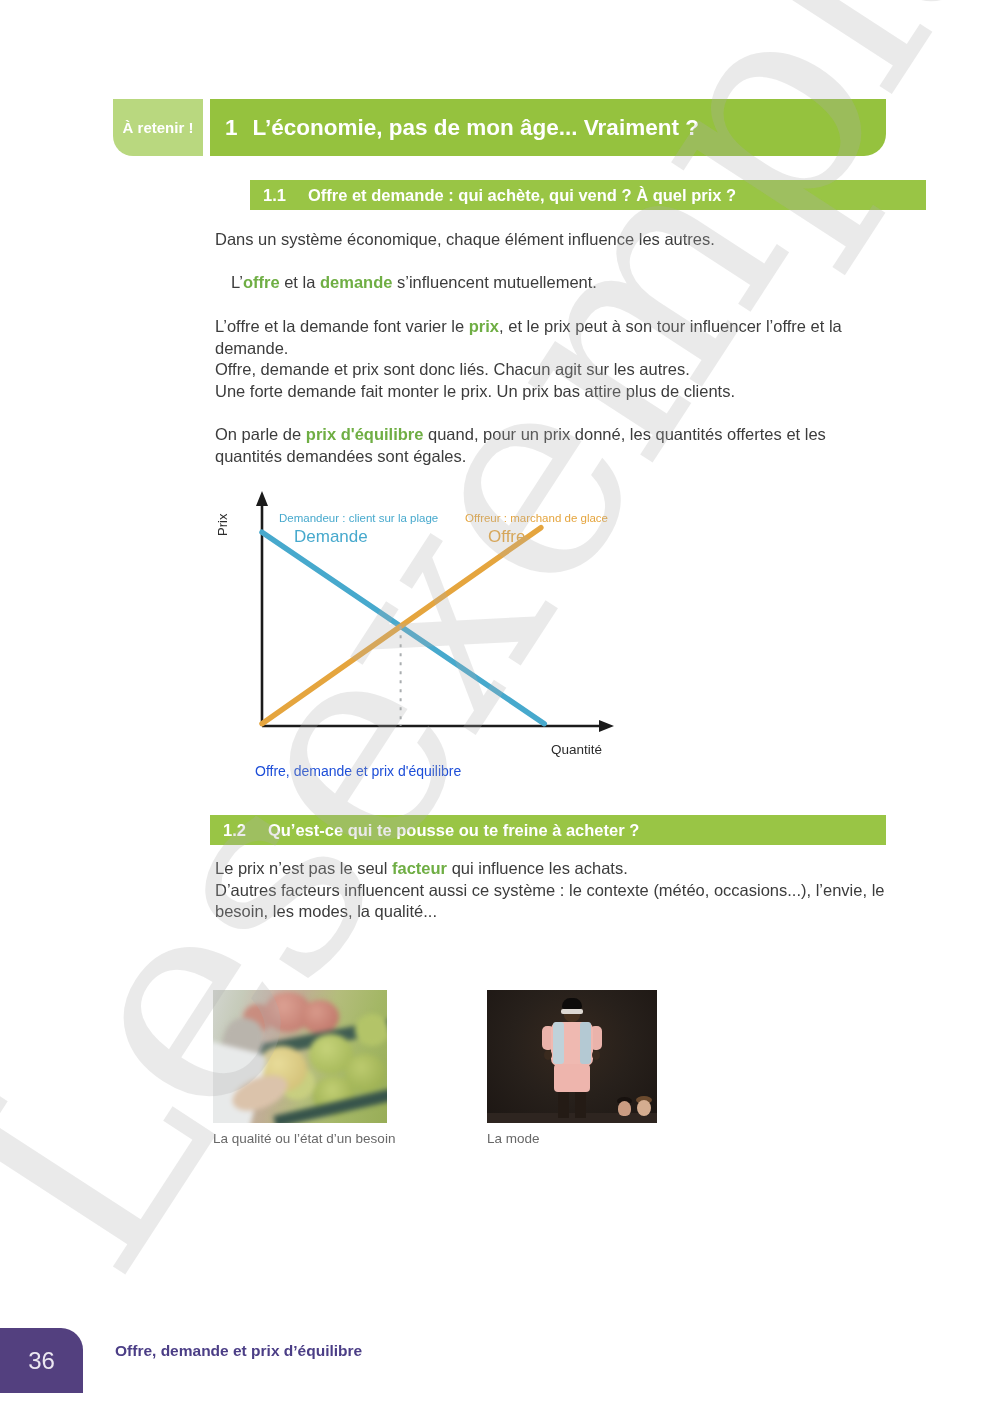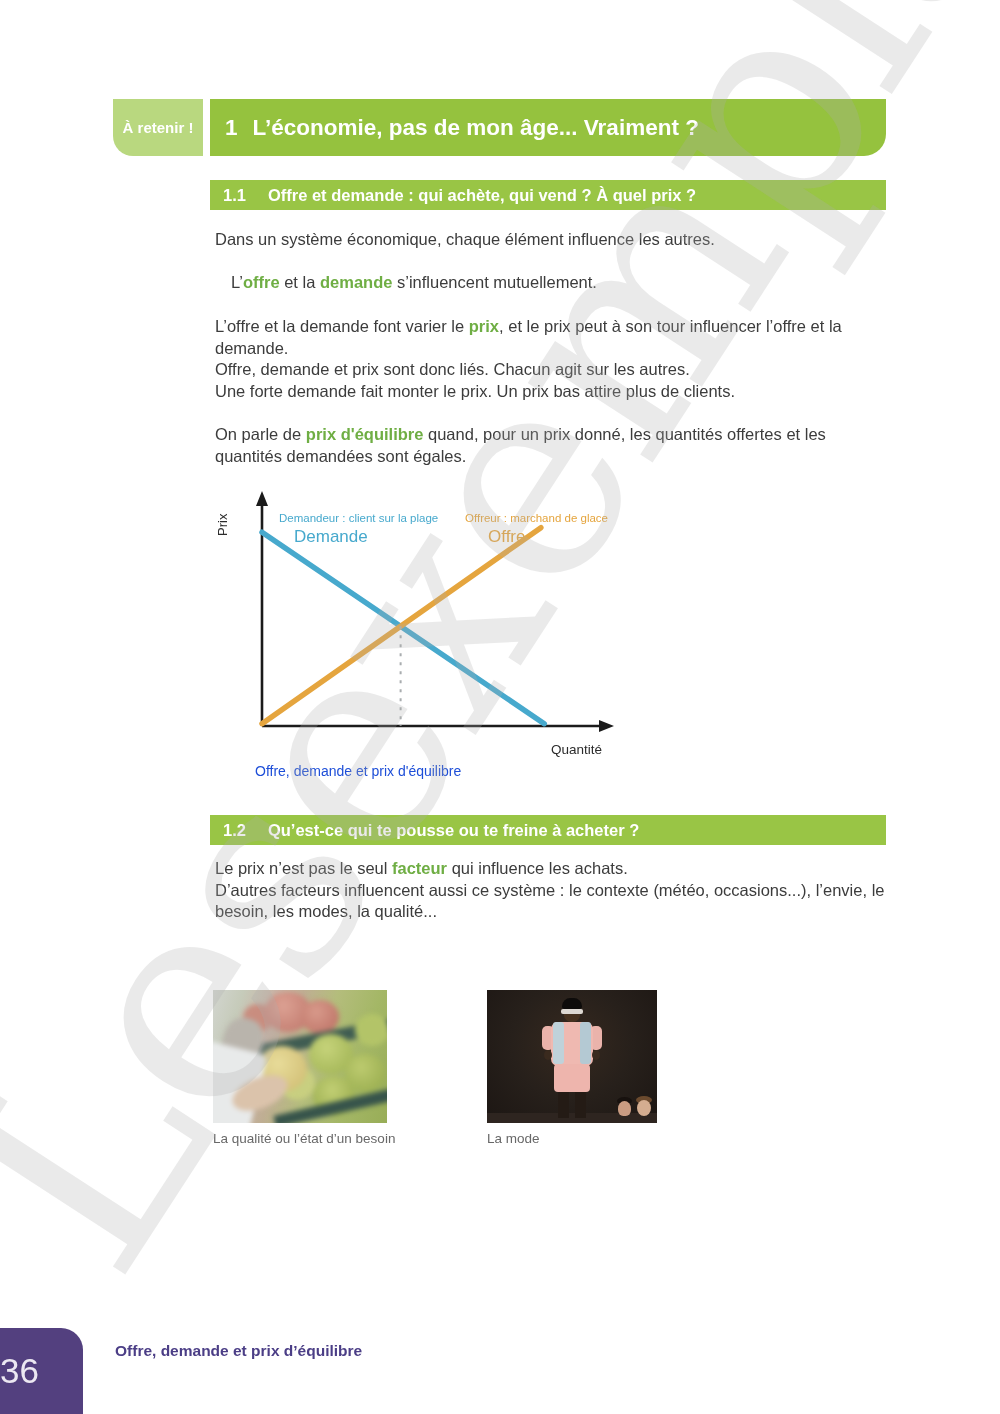--- a/index.html
+++ b/index.html
@@ -15,21 +15,21 @@
   
   .badge{position:absolute;left:113px;top:99px;width:90px;height:57px;background:#b9d87f;
          border-radius:0 0 0 20px;display:flex;align-items:center;justify-content:center;
          color:#fff;font-weight:bold;font-size:15px;}
   .chapterbar{position:absolute;left:210px;top:99px;width:676px;height:57px;background:#95c23e;
          border-radius:0 0 22px 0;display:flex;align-items:center;gap:15px;padding-left:15px;
          box-sizing:border-box;color:#fff;font-weight:bold;font-size:22.5px;}
   .subbar{position:absolute;left:210px;width:676px;height:30px;background:#99c545;
          display:flex;align-items:center;gap:22px;padding-left:13px;box-sizing:border-box;
          color:#fff;font-weight:bold;font-size:16.5px;}
-  .subbar-1{top:180px;}
+  .subbar-1{top:180px;margin-left:40px;}
   .subbar-2{top:815px;}
 
   
   .copy{position:absolute;left:215px;width:675px;font-size:16.5px;line-height:21.5px;color:#3c3c3c;}
   .p1{top:229px;} .p2{top:272px;margin-left:16px;} .p3{top:316px;} .p4{top:424px;} .p5{top:858px;}
   .copy .accent{color:#6fae44;font-weight:bold;}
 
   
   .chart{position:absolute;left:215px;top:486px;width:430px;height:300px;}
   .chart svg{position:absolute;left:0;top:0;}
@@ -86,23 +86,23 @@
   .f-floor{left:0;bottom:0;width:100%;height:10px;background:#2e2520;}
   .f-aud1h{right:25px;bottom:18px;width:15px;height:8px;background:#17110e;border-radius:50%;}
   .f-aud1{right:26px;bottom:7px;width:13px;height:15px;background:#c99c82;border-radius:50% 50% 40% 40%;}
   .f-aud2h{right:5px;bottom:19px;width:16px;height:8px;background:#6b4a2e;border-radius:50%;}
   .f-aud2{right:6px;bottom:7px;width:14px;height:16px;background:#d4ad90;border-radius:50%;}
 
   .caption{position:absolute;top:1131px;font-size:13.5px;color:#686868;}
   .cap1{left:213px;} .cap2{left:487px;}
 
   
-  .pagenum-box{position:absolute;left:0;top:1328px;width:83px;height:86px;background:#53407f;
-        border-radius:0 22px 0 0;display:flex;align-items:center;
-        color:#ece8f2;font-size:35px;}
+  .pagenum-box{position:absolute;left:0;top:1328px;width:83px;height:65px;background:#53407f;
+        border-radius:0 22px 0 0;display:flex;align-items:center;justify-content:center;
+        color:#ece8f2;font-size:24px;}
   .footer-title{position:absolute;left:115px;top:1342px;font-weight:bold;font-size:15.5px;color:#4b3e86;}
 </style>
 </head>
 <body>
 
 <div class="page">
 
   <div class="watermark">Lesexemplaar</div>
 
   <div class="badge">

